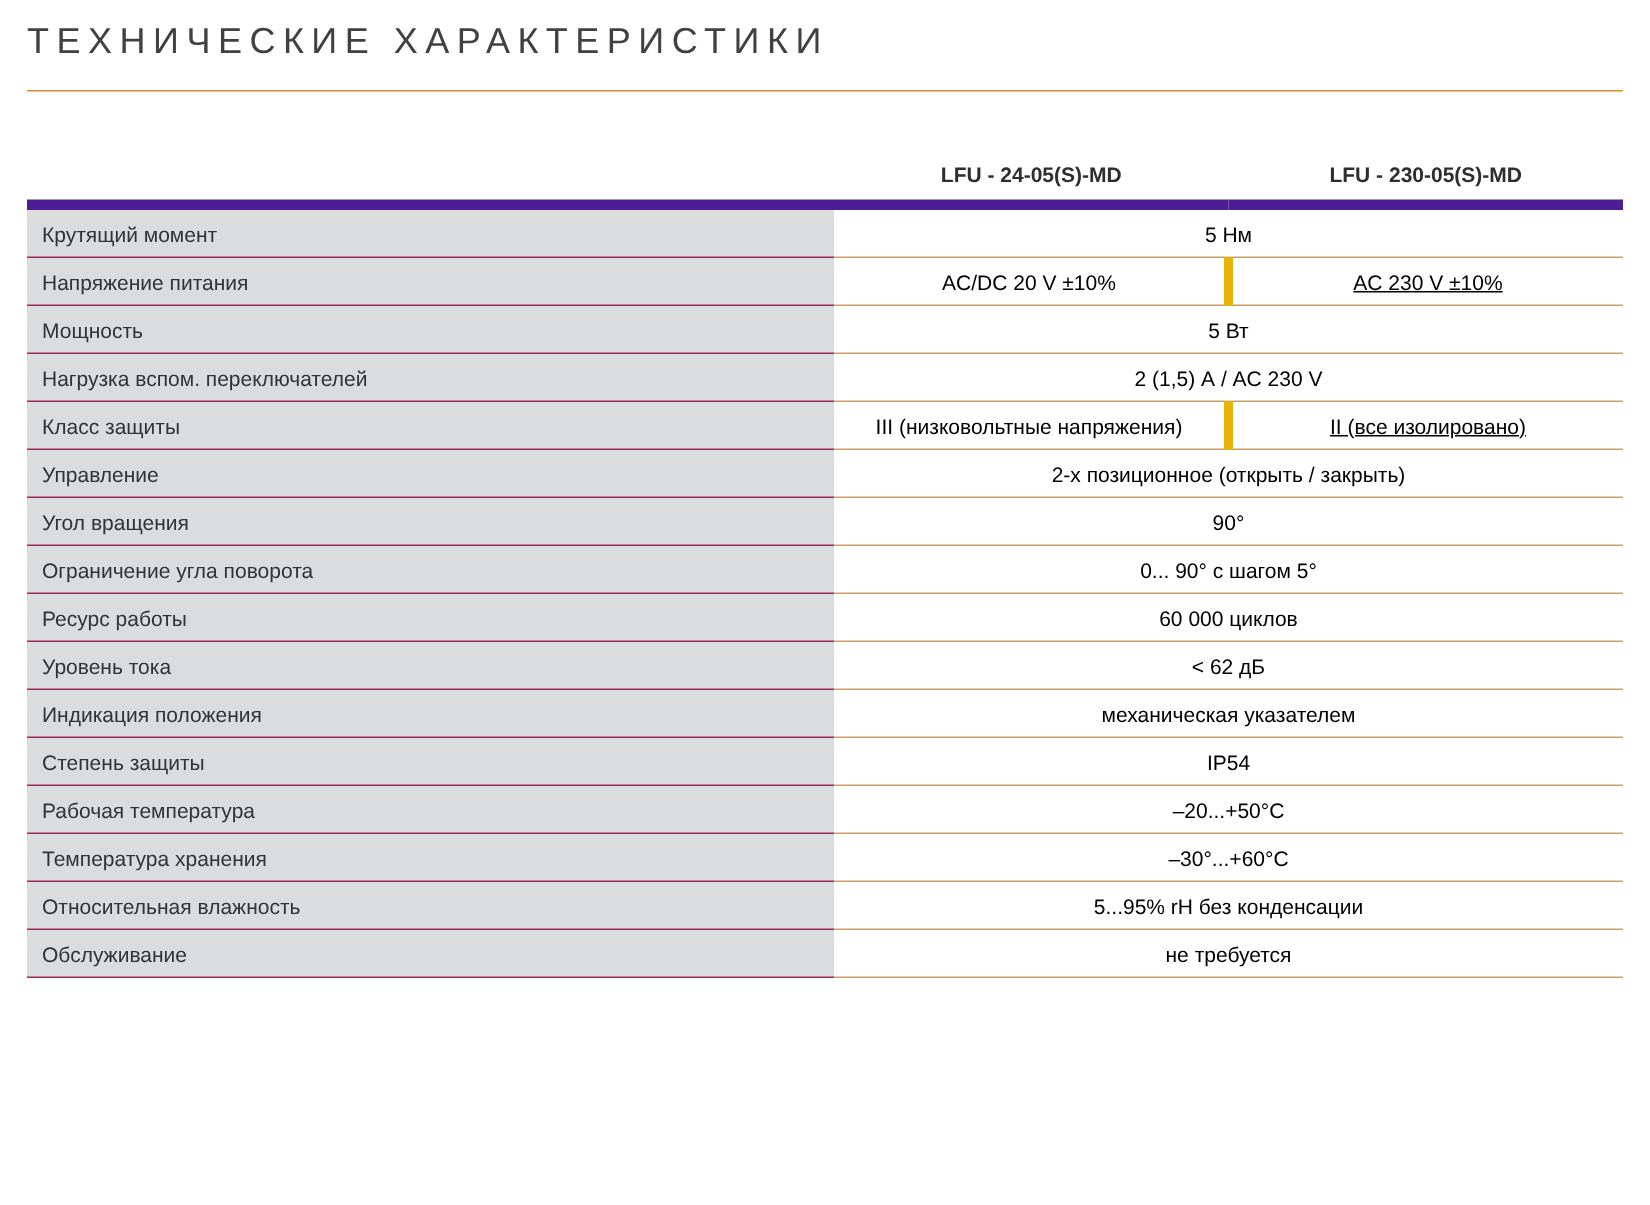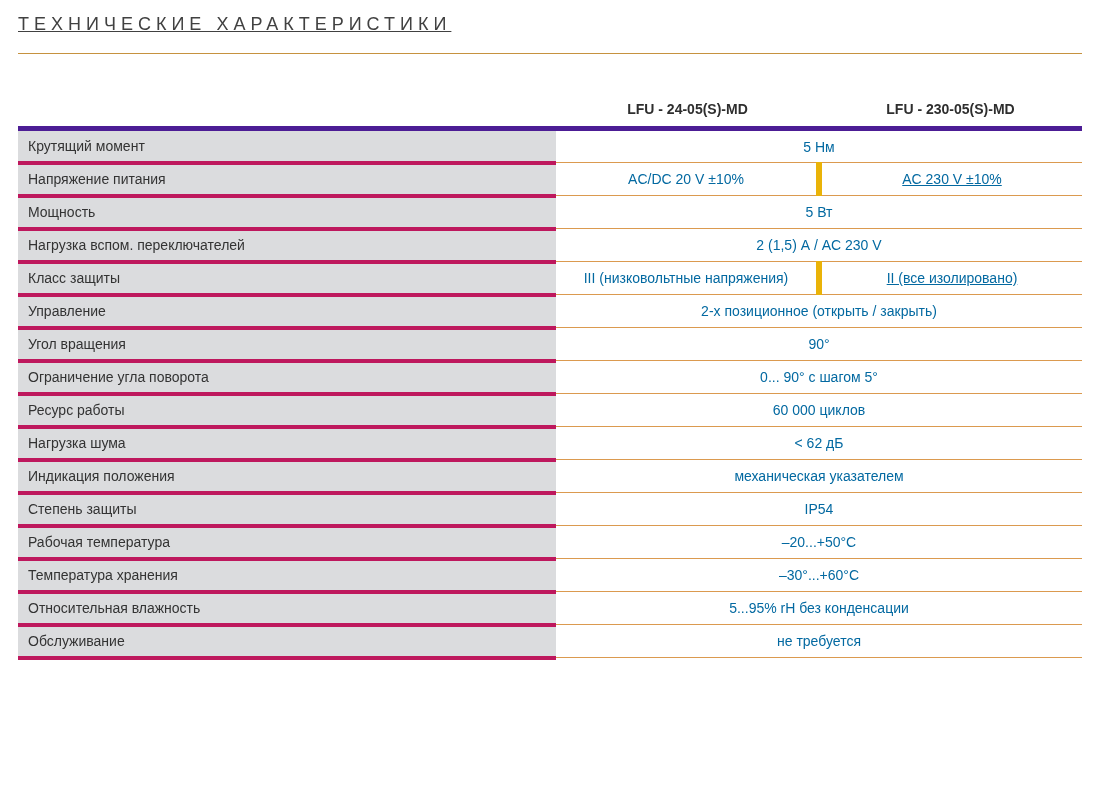--- a/index.html
+++ b/index.html
@@ -7,26 +7,25 @@
     width: 1100px; height: 803px;
     background: #ffffff;
     font-family: "Liberation Sans", sans-serif;
     color: #333333;
     overflow: hidden;
   }
   .page { padding: 14px 18px 0 18px; }
 
   .page-title {
     margin: 0;
-    font-size: 18px;
+    font-size: 24px;
     font-weight: 400;
     letter-spacing: 5px;
     color: #414141;
     white-space: nowrap;
-    text-decoration: underline;
   }
   .title-rule {
     height: 1px;
     background: #c6923f;
     margin-top: 18px;
     width: 1064px;
   }
 
   table.spec {
     border-collapse: collapse;
@@ -39,39 +38,39 @@
   col.c-v2 { width: 263px; }
 
   thead th {
     font-size: 14px;
     font-weight: 700;
     color: #2e2e2e;
     text-align: center;
     vertical-align: bottom;
     height: 40px;
     padding: 0 0 9px 0;
-    border-bottom: 5px solid #4c1d95;
+    border-bottom: 7px solid #4c1d95;
   }
 
   tbody td {
     height: 29px;
     font-size: 14px;
     vertical-align: middle;
   }
   td.label {
     background: #dbdcde;
-    border-bottom: 4px solid #be185d;
+    border-bottom: 1px solid #be185d;
     padding: 0 0 0 10px;
     text-align: left;
     color: #333333;
   }
   td.val {
     text-align: center;
     border-bottom: 1px solid #db9a4f;
-    color: #0369a1;
+    color: #000000;
     background: #ffffff;
   }
   td.val2 { border-left: 6px solid #eab308; text-decoration: underline; }
 </style>
 </head>
 <body>
 
 <div class="page">
   <h1 class="page-title">ТЕХНИЧЕСКИЕ ХАРАКТЕРИСТИКИ</h1>
   <div class="title-rule"></div>
@@ -122,21 +121,21 @@
       </tr>
       <tr>
         <td class="label">Ограничение угла поворота</td>
         <td class="val" colspan="2">0... 90° с шагом 5°</td>
       </tr>
       <tr>
         <td class="label">Ресурс работы</td>
         <td class="val" colspan="2">60 000 циклов</td>
       </tr>
       <tr>
-        <td class="label">Нагрузка шума</td>
+        <td class="label">Уровень тока</td>
         <td class="val" colspan="2">&lt; 62 дБ</td>
       </tr>
       <tr>
         <td class="label">Индикация положения</td>
         <td class="val" colspan="2">механическая указателем</td>
       </tr>
       <tr>
         <td class="label">Степень защиты</td>
         <td class="val" colspan="2">IP54</td>
       </tr>

